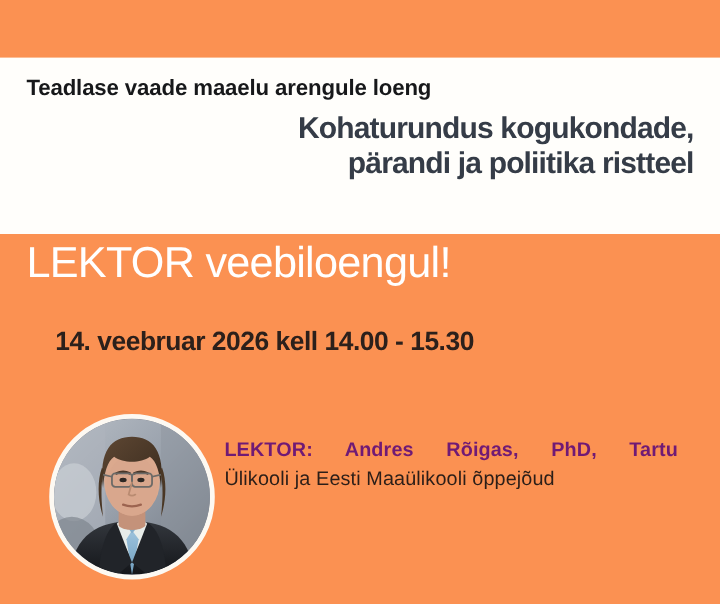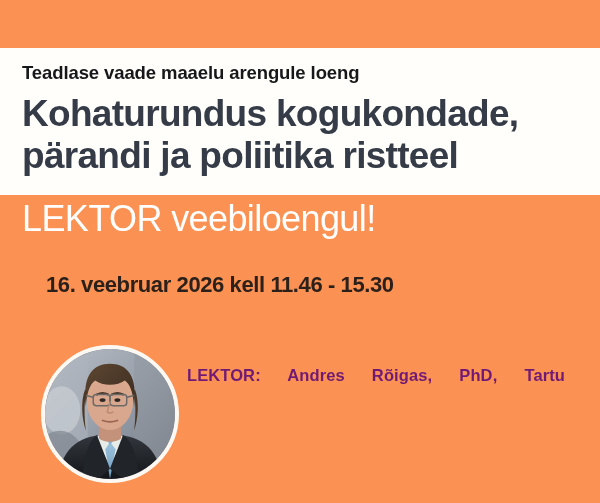--- a/index.html
+++ b/index.html
@@ -40,27 +40,28 @@
     font-size: 18.5px;
     font-weight: 600;
     color: #17181a;
     letter-spacing: -0.1px;
     line-height: 1.2;
     margin: 0;
     padding-top: 4px;
   }
 
   .headline {
-    font-size: 37px;
+    font-size: 25px;
     font-weight: 700;
     color: #353c47;
     letter-spacing: -0.7px;
     line-height: 1.14;
     margin: 9px 0 0 0;
     white-space: pre-line;
+    text-align: right;
   }
 
   
   .cta {
     position: absolute;
     left: 22px;
     top: 200px;
     font-size: 36px;
     font-weight: 400;
     color: #ffffff;
@@ -140,21 +141,21 @@
 
   <div class="headline-band">
     <p class="kicker">Teadlase vaade maaelu arengule loeng</p>
 
     <h1 class="headline">Kohaturundus kogukondade,
 pärandi ja poliitika rist­teel</h1>
   </div>
 
   <p class="cta">LEKTOR veebiloengul!</p>
 
-  <p class="datetime">16. veebruar 2026 kell 11.46 - 15.30</p>
+  <p class="datetime">14. veebruar 2026 kell 14.00 - 15.30</p>
 
   <div class="portrait">
     <div class="photo">
       <svg viewBox="0 0 140 140" preserveAspectRatio="xMidYMid slice" aria-hidden="true">
         <defs>
           <linearGradient id="bgGrad" x1="0" y1="0" x2="1" y2="1">
             <stop offset="0%" stop-color="#b9bfc6"></stop>
             <stop offset="45%" stop-color="#9aa2ad"></stop>
             <stop offset="100%" stop-color="#6f7680"></stop>
           </linearGradient>
@@ -213,15 +214,16 @@
 
         <path d="M70 57 L67 68 q3 2 6 0" stroke="#b98b71" stroke-width="1.6" fill="none" stroke-linecap="round"></path>
 
         <path d="M62 77 q8 3 16 0" stroke="#9c6450" stroke-width="2" fill="none" stroke-linecap="round"></path>
       </svg>
     </div>
   </div>
 
   <div class="lecturer">
     <p class="lecturer-line1">LEKTOR: Andres Rõigas, PhD, Tartu</p>
+    <p class="lecturer-line2">Ülikooli ja Eesti Maaülikooli õppejõud</p>
   </div>
 
 </div>
 
 </body></html>

